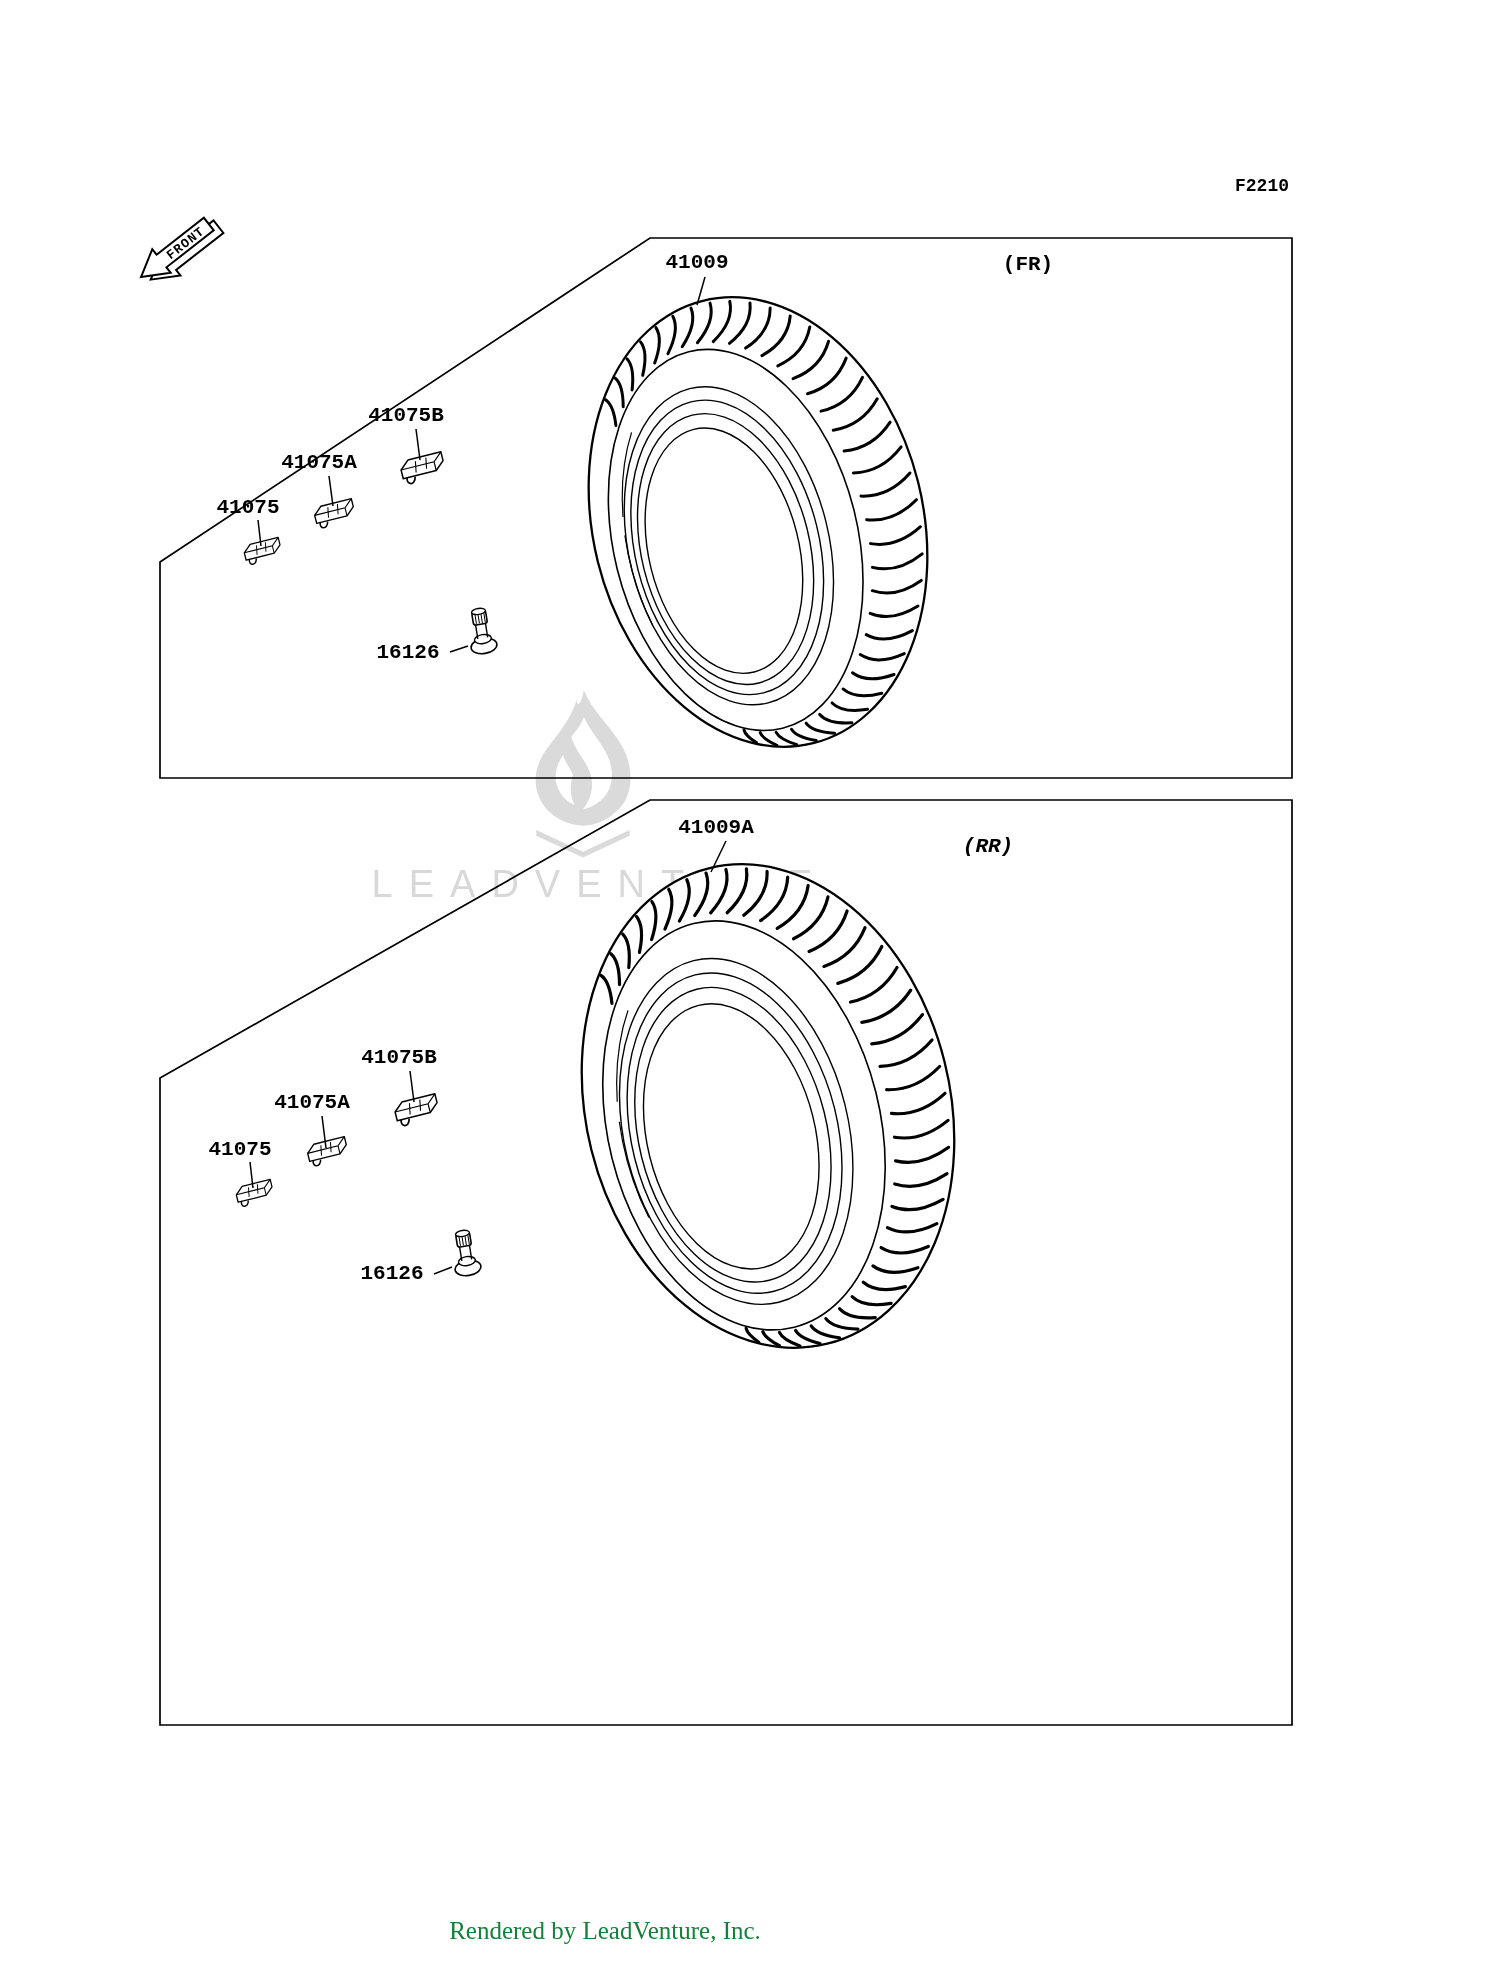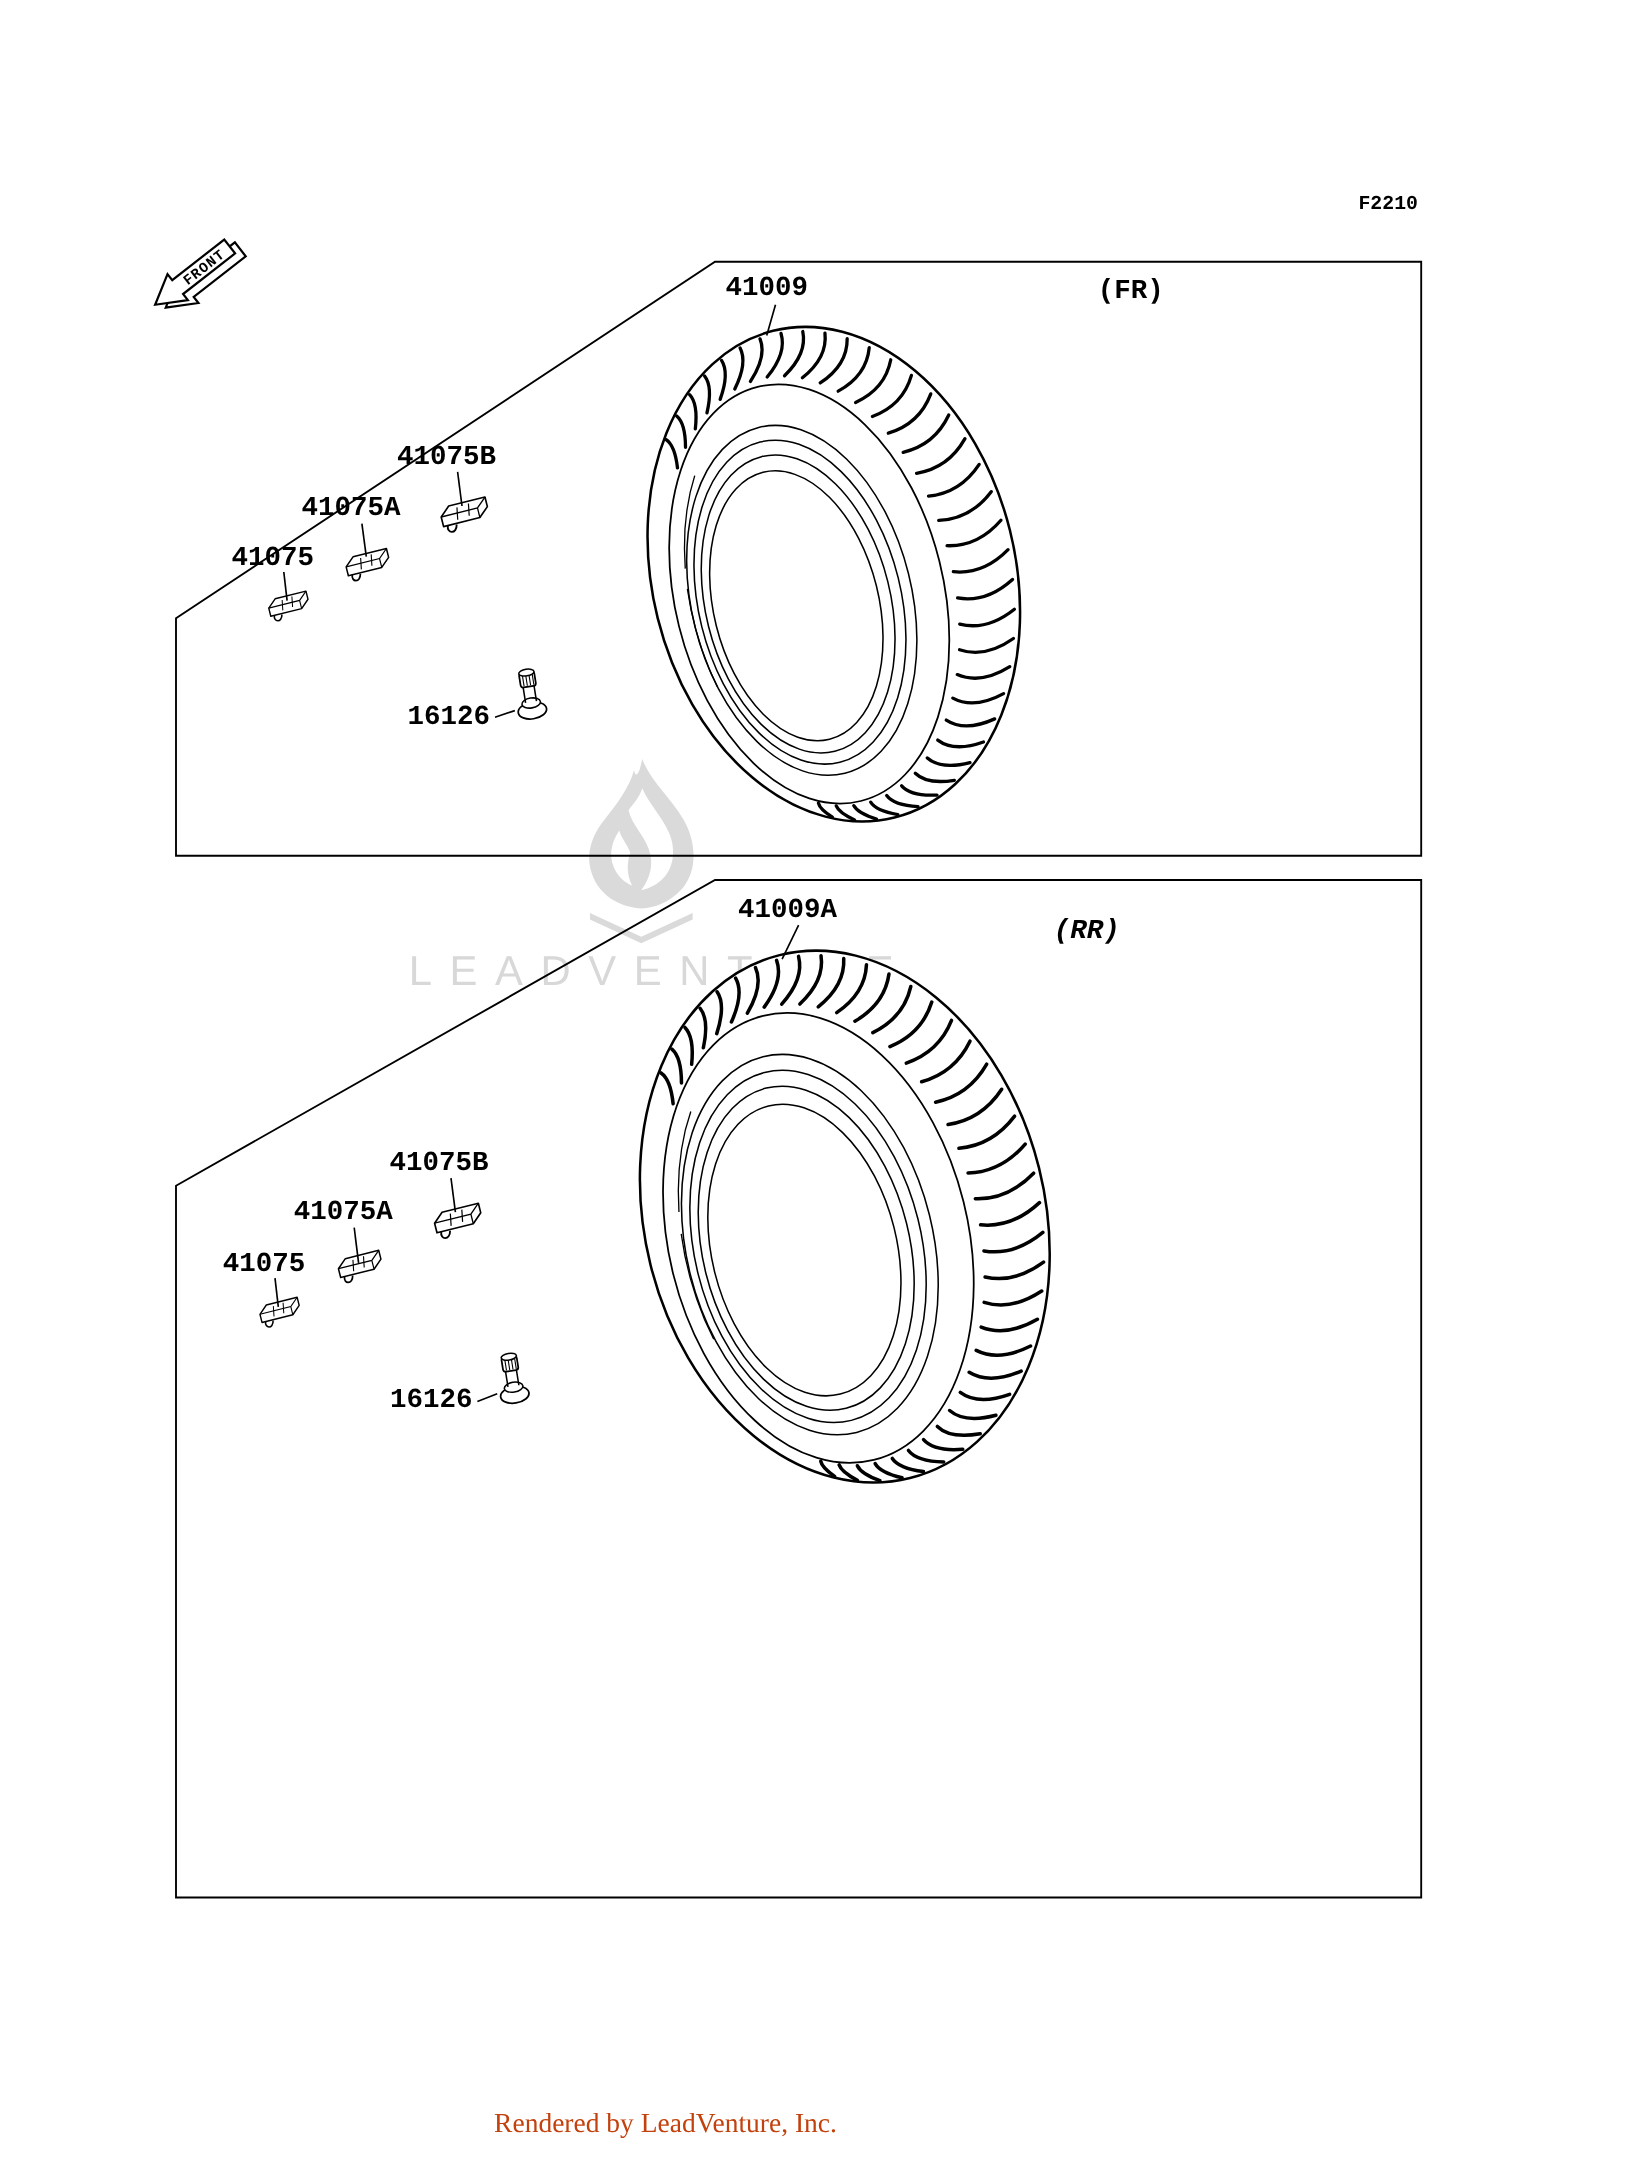--- a/index.html
+++ b/index.html
@@ -4,24 +4,24 @@
 <style>
   html,body{margin:0;padding:0;}
   body{width:1500px;height:1962px;position:relative;background:#ffffff;overflow:hidden;
        font-family:"Liberation Sans",sans-serif;}
   #watermark-text{position:absolute;left:600px;top:884px;transform:translate(-50%,-50%);
        font-family:"Liberation Sans",sans-serif;font-size:38px;font-weight:400;
        letter-spacing:16px;color:#d8d8d8;z-index:1;white-space:nowrap;}
   #watermark-flame{position:absolute;left:508px;top:685px;width:150px;height:175px;z-index:1;}
   #art{position:absolute;left:0;top:0;z-index:2;}
   .lbl{position:absolute;transform:translate(-50%,-50%);z-index:3;white-space:nowrap;
-       font-family:"Liberation Mono",monospace;font-weight:bold;font-size:25px;color:#000;}
+       font-family:"Liberation Mono",monospace;font-weight:bold;font-size:21px;color:#000;}
   #diagram-code{font-size:18px;}
   #footer-text{position:absolute;left:605px;top:1931px;transform:translate(-50%,-50%);z-index:3;
-       font-family:"Liberation Serif",serif;font-size:25px;color:#c2410c;white-space:nowrap;}
+       font-family:"Liberation Serif",serif;font-size:25px;color:#15803d;white-space:nowrap;}
 </style>
 </head>
 <body>
 
 <svg id="watermark-flame" viewBox="0 0 180 210" xmlns="http://www.w3.org/2000/svg" aria-hidden="true">
   <path d="M91,6 C100,30 122,48 136,72 C150,96 152,128 134,148 C120,163 104,168 91,169
            C70,168 48,158 38,136 C28,114 34,92 50,72 C62,57 78,36 82,18 C84,28 88,22 91,6 Z" fill="#dadada"></path>
   <path d="M91,38 C99,56 112,68 120,86 C128,104 126,126 112,138 C104,145 96,148 90,149
            C100,136 104,120 98,104 C92,88 80,78 76,62 C82,54 88,48 91,38 Z" fill="#ffffff"></path>
   <path d="M66,84 C58,96 54,110 60,124 C64,134 72,141 80,144 C74,132 74,120 78,108

